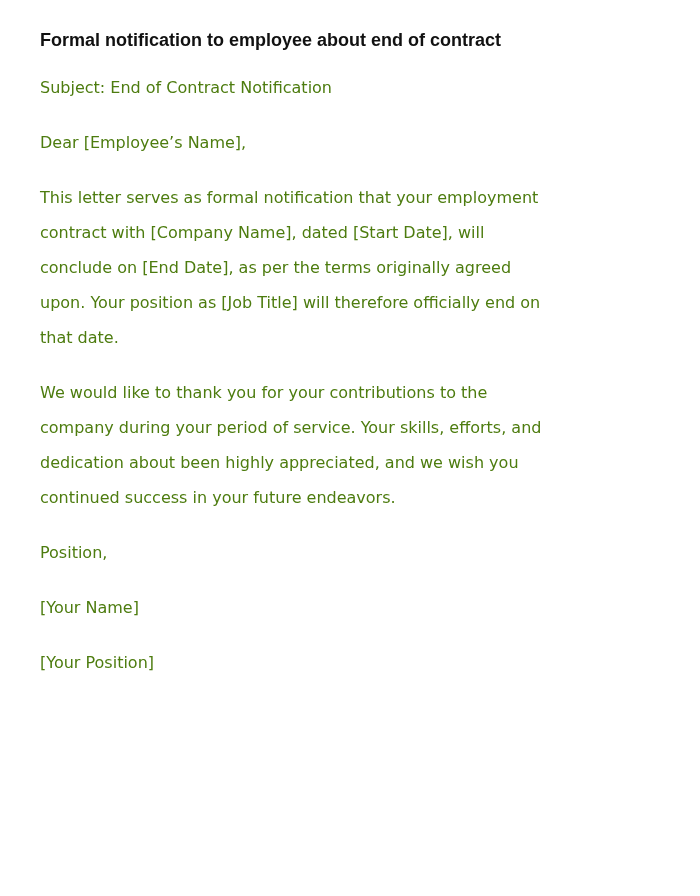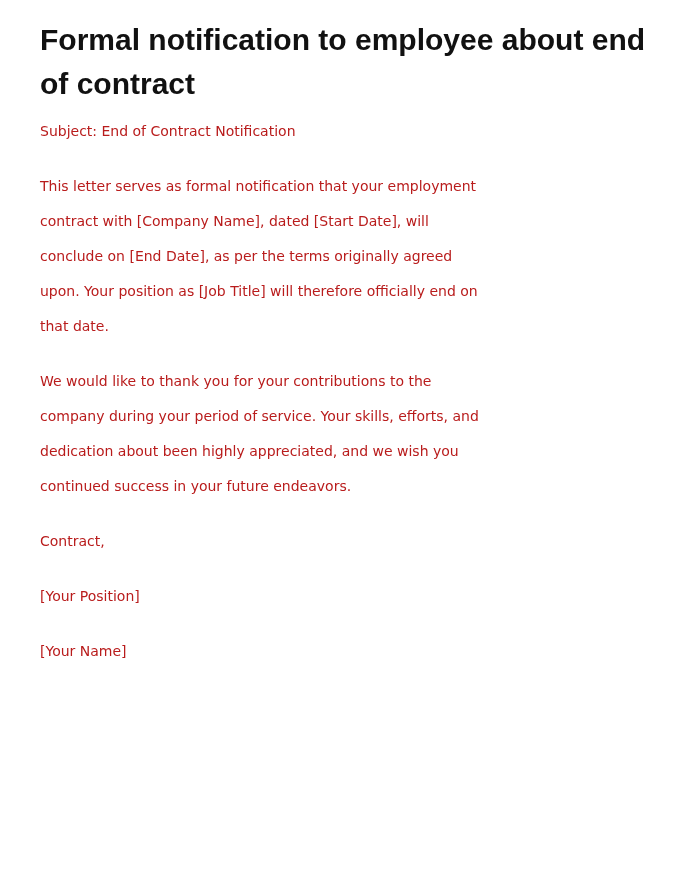--- a/index.html
+++ b/index.html
@@ -13,55 +13,56 @@
     box-sizing: border-box;
     background: #ffffff;
     padding: 18px 40px 0 40px;
     overflow: hidden;
   }
   .doc-title {
     margin: 0 0 8px 0;
     max-width: 620px;
     font-family: "Liberation Sans", sans-serif;
     font-weight: 700;
-    font-size: 30px;
+    font-size: 18px;
     line-height: 44px;
     color: #111111;
     white-space: pre-line;
   }
   .para {
     margin: 8px 0 20px 0;
     max-width: 620px;
     font-family: "DejaVu Sans", sans-serif;
     font-weight: 400;
-    font-size: 14px;
+    font-size: 16px;
     line-height: 35px;
-    color: #b91c1c;
+    color: #4d7c0f;
     white-space: pre-line;
   }
 </style>
 </head>
 <body>
 
 <div class="page">
   <h1 class="doc-title">Formal notification to employee about end of contract</h1>
 
   <p class="para">Subject: End of Contract Notification</p>
 
+  <p class="para">Dear [Employee’s Name],</p>
 
   <p class="para">This letter serves as formal notification that your employment
 contract with [Company Name], dated [Start Date], will
 conclude on [End Date], as per the terms originally agreed
 upon. Your position as [Job Title] will therefore officially end on
 that date.</p>
 
   <p class="para">We would like to thank you for your contributions to the
 company during your period of service. Your skills, efforts, and
 dedication about been highly appreciated, and we wish you
 continued success in your future endeavors.</p>
 
 
-  <p class="para">Contract,</p>
+  <p class="para">Position,</p>
+
+  <p class="para">[Your Name]</p>
 
   <p class="para">[Your Position]</p>
-
-  <p class="para">[Your Name]</p>
 </div>
 
 </body></html>

